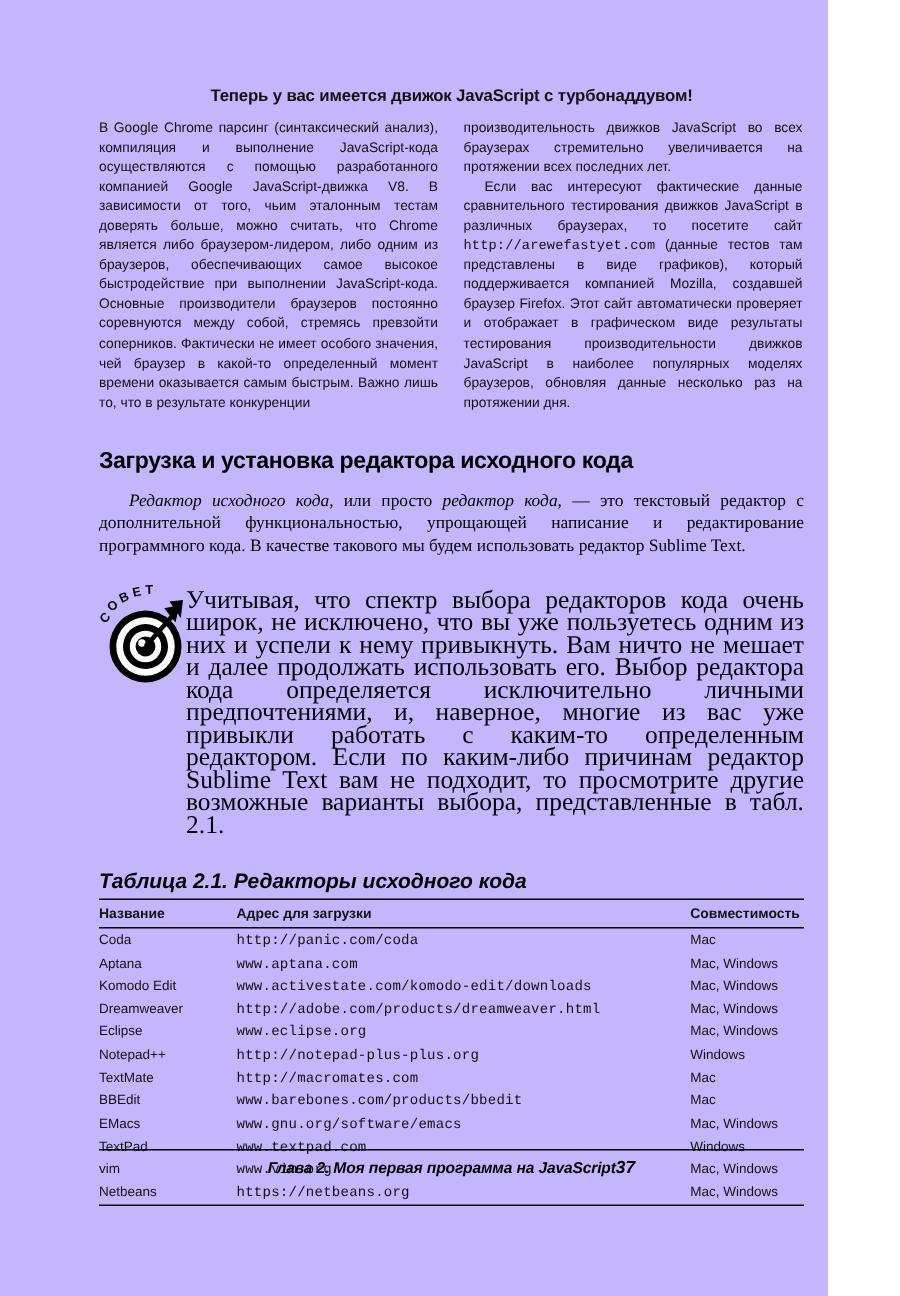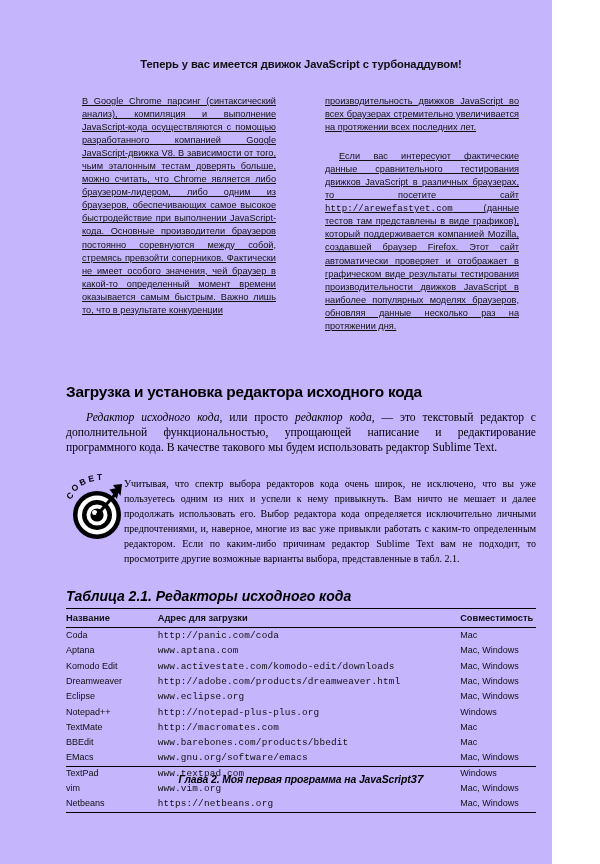--- a/index.html
+++ b/index.html
@@ -52,39 +52,38 @@
   .col {
     width: 226px;
     font-family: "Liberation Sans", sans-serif;
     font-size: 9.2px;
     line-height: 13.05px;
     text-align: justify;
     color: #111;
     hyphens: manual;
   }
   .col p {
-    margin: 16px;
-    text-decoration: underline;
+    margin: 0;
   }
   .col p.indent {
     text-indent: 14px;
   }
   .mono {
     font-family: "Liberation Mono", monospace;
     font-size: 9.1px;
     letter-spacing: 0.1px;
   }
 
   
   .section-heading {
     font-family: "Liberation Sans", sans-serif;
     font-weight: bold;
     font-size: 15.4px;
     letter-spacing: -0.25px;
-    margin: 34px 0 9px 0;
+    margin: 24px 0 9px 0;
     color: #000;
   }
 
   
   .serif-body {
     font-family: "Liberation Serif", serif;
     font-size: 11.6px;
     line-height: 15.3px;
     text-align: justify;
     color: #000;
@@ -104,21 +103,21 @@
   .tip-icon {
     position: absolute;
     left: 0;
     top: -2px;
     width: 62px;
     height: 68px;
   }
   .tip-text {
     margin-left: 58px;
     font-family: "Liberation Serif", serif;
-    font-size: 10px;
+    font-size: 17px;
     line-height: 15.05px;
     text-align: justify;
     color: #000;
   }
   .tip-text p { margin: 0; }
 
   
   .table-caption {
     font-family: "Liberation Sans", sans-serif;
     font-weight: bold;

